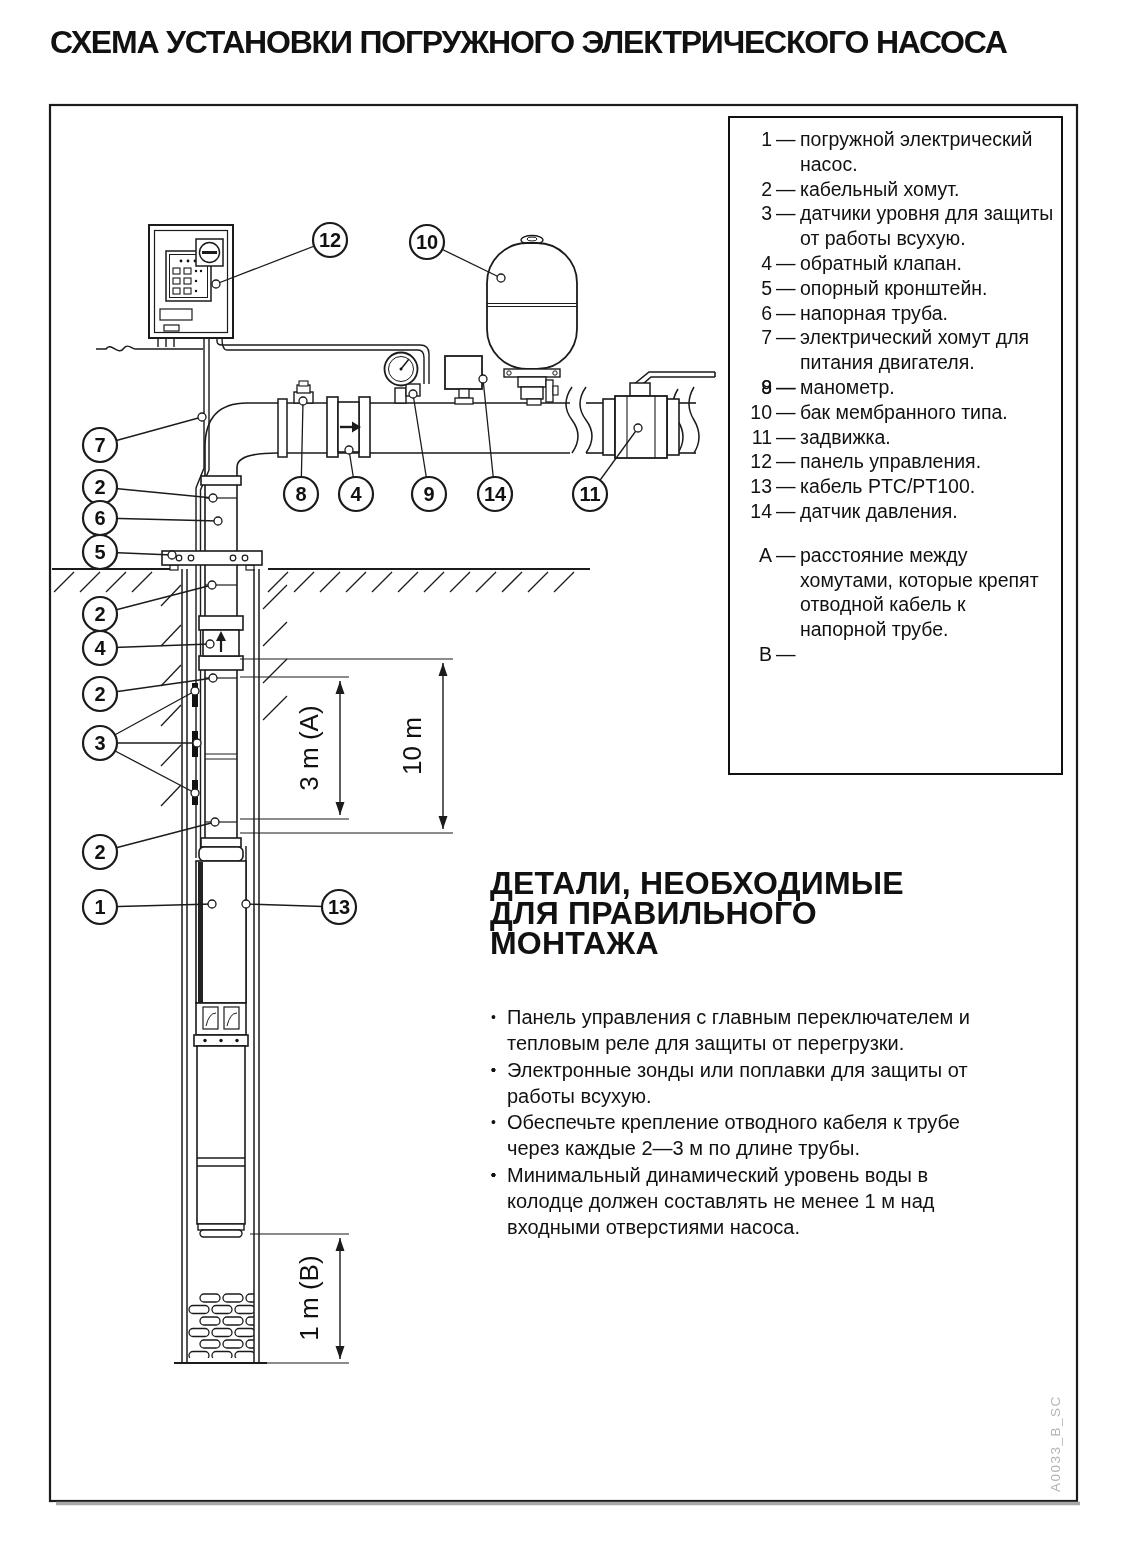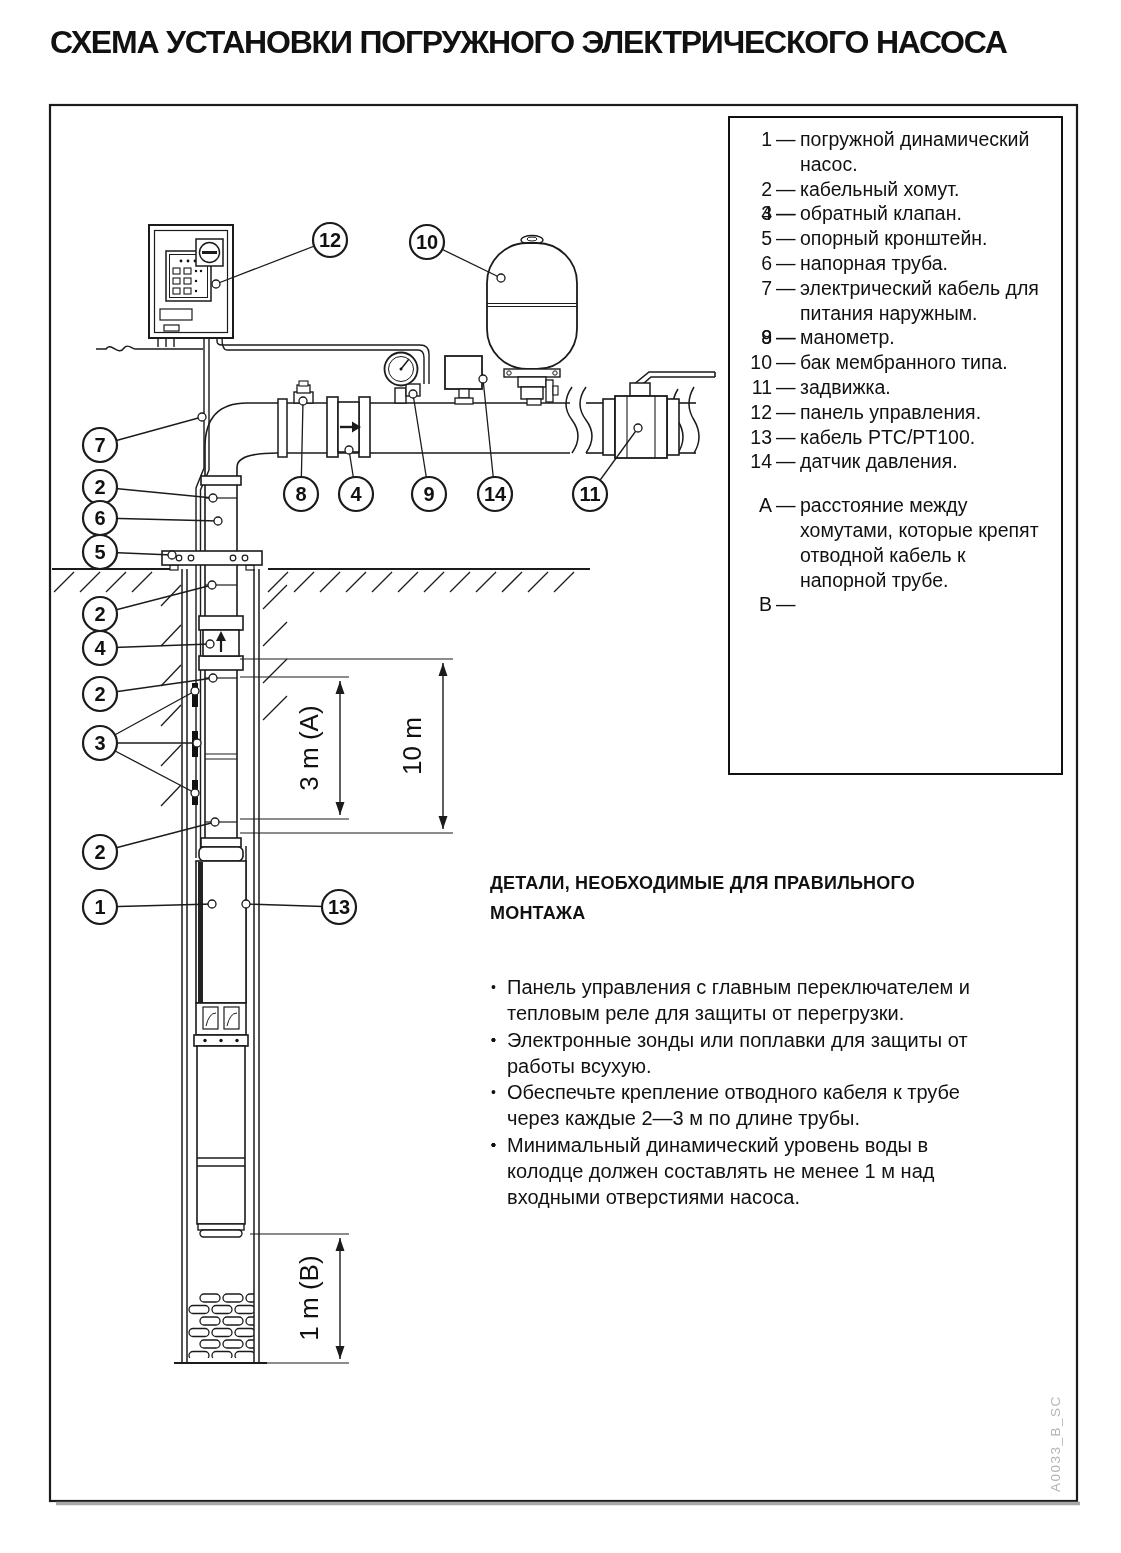--- a/index.html
+++ b/index.html
@@ -9,21 +9,21 @@
          letter-spacing:-1.2px;white-space:nowrap;}
   .diagram-svg{position:absolute;left:0;top:0;}
   .legend{position:absolute;left:728px;top:116px;width:335px;height:659px;
           border:2.4px solid #111;box-sizing:border-box;padding:9px 6px 6px 12px;
           font-size:19.5px;line-height:24.8px;}
   .legend-item{position:relative;padding-left:58px;}
   .legend-num{position:absolute;left:0;width:30px;text-align:right;}
   .legend-dash{position:absolute;left:34px;}
   .legend-notes{margin-top:19px;}
   .details{position:absolute;left:490px;top:868px;width:560px;}
-  .details-heading{font-size:18px;font-weight:bold;line-height:30px;width:470px;
+  .details-heading{font-size:32px;font-weight:bold;line-height:30px;width:470px;
                    letter-spacing:0.2px;margin:0 0 46px 0;}
   .details-list{width:505px;font-size:20px;line-height:26.3px;}
   .bullet{position:relative;padding-left:17px;}
   .bullet-dot{position:absolute;left:1px;top:0px;font-size:14px;}
   .doc-code{position:absolute;left:1048px;top:1492px;transform:rotate(-90deg);
             transform-origin:0 0;white-space:nowrap;font-size:13.5px;color:#b5b5b5;
             letter-spacing:1.5px;}
 </style>
 </head>
 <body>
@@ -366,27 +366,27 @@
         <text x="495" y="501" text-anchor="middle" fill="#111" stroke="none" font-size="20px" font-weight="bold" font-family="&quot;Liberation Sans&quot;, sans-serif">14</text>
         <line x1="590" y1="494" x2="638" y2="428" stroke-width="1.3"></line>
         <circle cx="638" cy="428" r="4" fill="#fff" stroke-width="1.3"></circle>
         <circle cx="590" cy="494" r="17" fill="#fff" stroke-width="2.2"></circle>
         <text x="590" y="501" text-anchor="middle" fill="#111" stroke="none" font-size="20px" font-weight="bold" font-family="&quot;Liberation Sans&quot;, sans-serif">11</text>
       </g>
   </svg>
 
   <div class="legend">
     <div>
-        <div class="legend-item"><span class="legend-num">1</span><span class="legend-dash">—</span><span>погружной динамический насос.</span></div>
+        <div class="legend-item"><span class="legend-num">1</span><span class="legend-dash">—</span><span>погружной электрический насос.</span></div>
         <div class="legend-item"><span class="legend-num">2</span><span class="legend-dash">—</span><span>кабельный хомут.</span></div>
-        <div class="legend-item"><span class="legend-num">3</span><span class="legend-dash">—</span></div>
+        <div class="legend-item"><span class="legend-num">3</span><span class="legend-dash">—</span><span>датчики уровня для защиты от работы всухую.</span></div>
         <div class="legend-item"><span class="legend-num">4</span><span class="legend-dash">—</span><span>обратный клапан.</span></div>
         <div class="legend-item"><span class="legend-num">5</span><span class="legend-dash">—</span><span>опорный кронштейн.</span></div>
         <div class="legend-item"><span class="legend-num">6</span><span class="legend-dash">—</span><span>напорная труба.</span></div>
-        <div class="legend-item"><span class="legend-num">7</span><span class="legend-dash">—</span><span>электрический кабель для питания наружным.</span></div>
+        <div class="legend-item"><span class="legend-num">7</span><span class="legend-dash">—</span><span>электрический хомут для питания двигателя.</span></div>
         <div class="legend-item"><span class="legend-num">8</span><span class="legend-dash">—</span></div>
         <div class="legend-item"><span class="legend-num">9</span><span class="legend-dash">—</span><span>манометр.</span></div>
         <div class="legend-item"><span class="legend-num">10</span><span class="legend-dash">—</span><span>бак мембранного типа.</span></div>
         <div class="legend-item"><span class="legend-num">11</span><span class="legend-dash">—</span><span>задвижка.</span></div>
         <div class="legend-item"><span class="legend-num">12</span><span class="legend-dash">—</span><span>панель управления.</span></div>
         <div class="legend-item"><span class="legend-num">13</span><span class="legend-dash">—</span><span>кабель PTC/PT100.</span></div>
         <div class="legend-item"><span class="legend-num">14</span><span class="legend-dash">—</span><span>датчик давления.</span></div>
       </div>
     <div class="legend-notes">
         <div class="legend-item"><span class="legend-num">А</span><span class="legend-dash">—</span><span>расстояние между хомутами, которые крепят отводной кабель к напорной трубе.</span></div>

